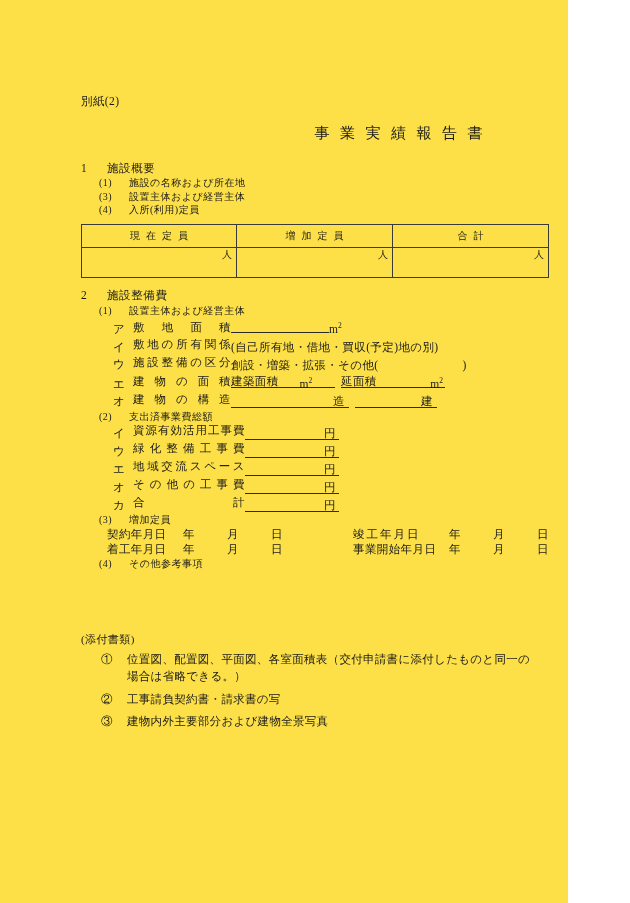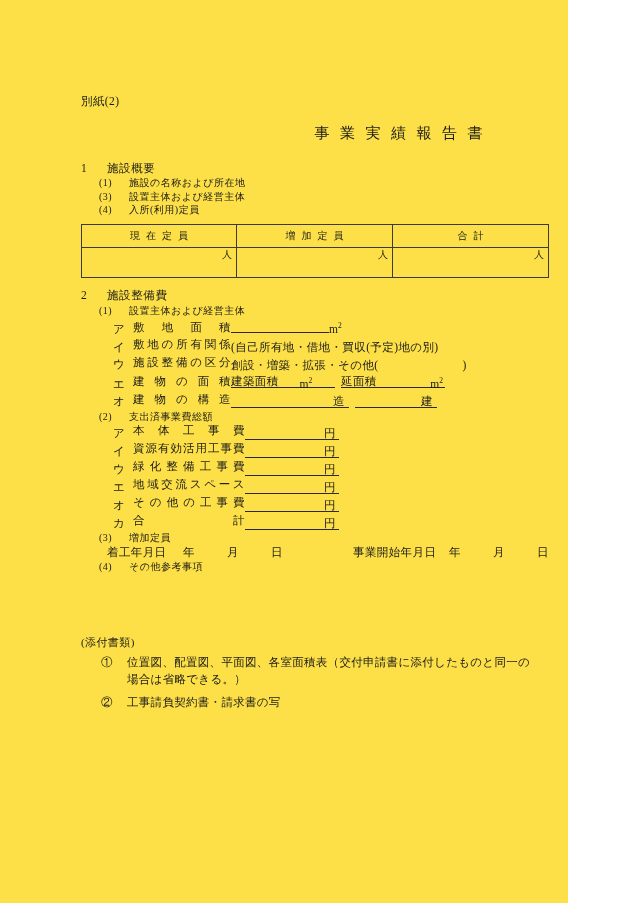--- a/index.html
+++ b/index.html
@@ -253,56 +253,59 @@
 
     <div class="item">
       <span class="kana">オ</span><span class="lbl lbl-w1">建物の構造</span><span class="ul ul-zou"><span>造</span></span><span style="display:inline-block;width:6px;"></span><span class="ul ul-ken"><span>建</span></span>
     </div>
 
     <div class="sub">
       <span class="pnum">(2)</span><span>支出済事業費総額</span>
     </div>
 
     <div class="item">
-      <span class="kana">ア</span><span class="lbl lbl-w2">本体工事費</span><span class="ul ul-yen"><span>円</span></span>
-    </div>
-    <div class="item">
       <span class="kana">イ</span><span class="lbl lbl-w2">資源有効活用工事費</span><span class="ul ul-yen"><span>円</span></span>
     </div>
     <div class="item">
       <span class="kana">ウ</span><span class="lbl lbl-w2">緑化整備工事費</span><span class="ul ul-yen"><span>円</span></span>
     </div>
     <div class="item">
       <span class="kana">エ</span><span class="lbl lbl-w2">地域交流スペース</span><span class="ul ul-yen"><span>円</span></span>
     </div>
     <div class="item">
       <span class="kana">オ</span><span class="lbl lbl-w2">その他の工事費</span><span class="ul ul-yen"><span>円</span></span>
     </div>
     <div class="item">
       <span class="kana">カ</span><span class="lbl lbl-w2">合計</span><span class="ul ul-yen"><span>円</span></span>
     </div>
 
     <div class="sub">
       <span class="pnum">(3)</span><span>増加定員</span>
     </div>
 
+    <div class="sched">
+      <span class="lead">契約年月日</span><span class="ymd">年</span><span class="ymd">月</span><span class="ymd">日</span><span class="gap"></span><span class="lead2 sp2">竣工年月日</span><span class="ymd">年</span><span class="ymd">月</span><span class="ymd">日</span>
+    </div>
 
     <div class="sched">
       <span class="lead">着工年月日</span><span class="ymd">年</span><span class="ymd">月</span><span class="ymd">日</span><span class="gap"></span><span class="lead2">事業開始年月日</span><span class="ymd">年</span><span class="ymd">月</span><span class="ymd">日</span>
     </div>
 
     <div class="sub">
       <span class="pnum">(4)</span><span>その他参考事項</span>
     </div>
 
     <div class="spacer-lg"></div>
 
     <div class="attach-head">(添付書類)</div>
 
     <div class="attach-item">
       <span class="marker">①</span><span class="body">位置図、配置図、平面図、各室面積表（交付申請書に添付したものと同一の場合は省略できる。）</span>
     </div>
     <div class="attach-item">
       <span class="marker">②</span><span class="body">工事請負契約書・請求書の写</span>
     </div>
+    <div class="attach-item">
+      <span class="marker">③</span><span class="body">建物内外主要部分および建物全景写真</span>
+    </div>
 
   </div>
 </div>
 
 </body></html>

